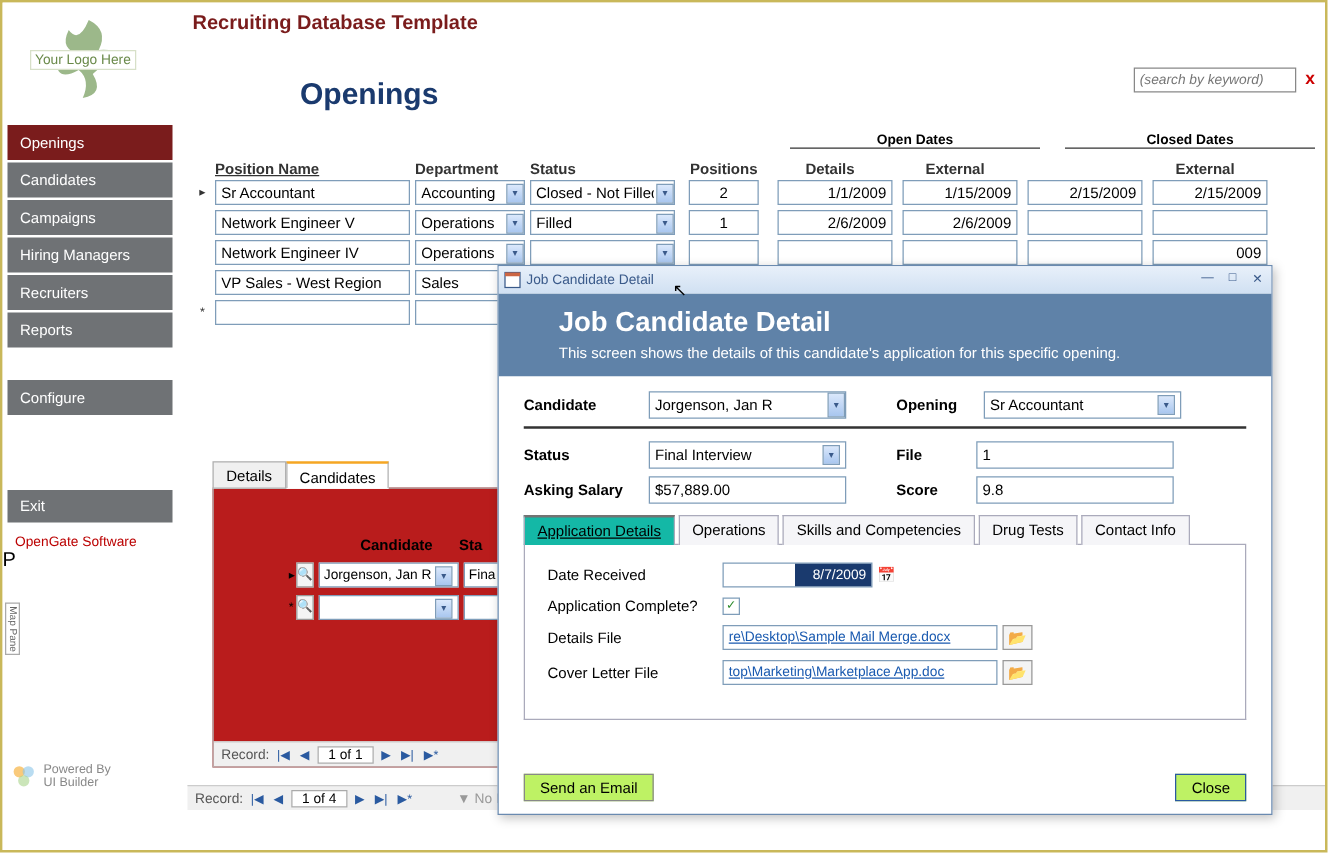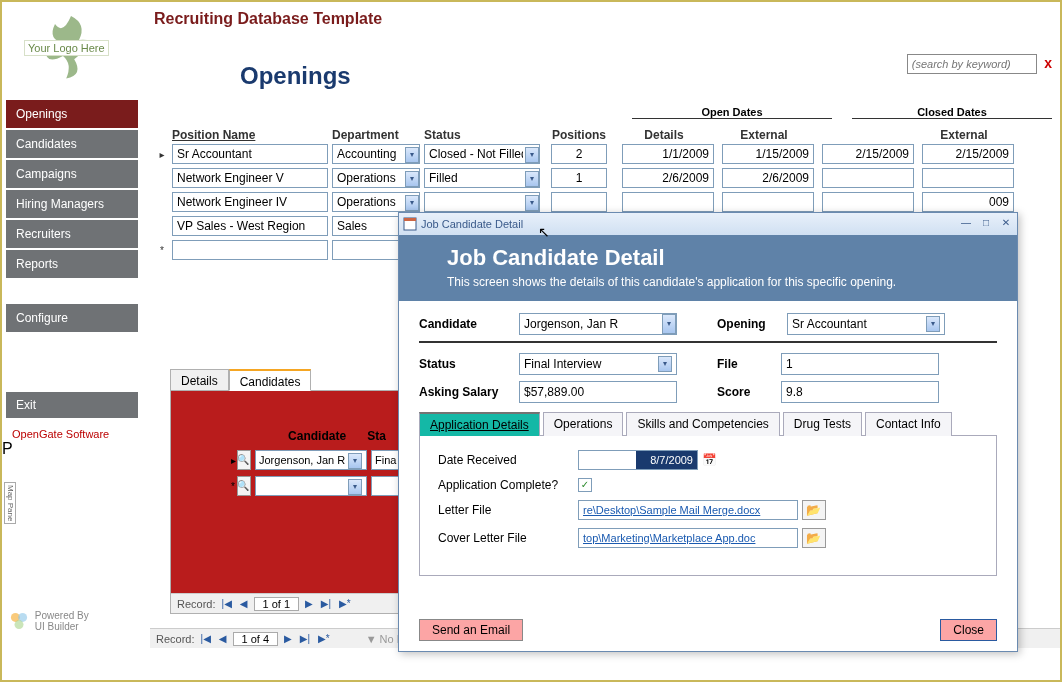--- a/index.html
+++ b/index.html
@@ -121,21 +121,21 @@
 .dlg-tc-row .date-box { border: 1px solid #7f9db9; width: 120px; height: 20px; display: flex; }
 .dlg-tc-row .date-box .date-val { flex: 1; text-align: right; background: #1a3a6e; color: #fff; font-size: 11px; line-height: 18px; padding-right: 4px; }
 .dlg-tc-row .date-box .date-empty { flex: 1; }
 .dlg-tc-row .cal-icon { width: 18px; margin-left: 4px; font-size: 12px; cursor: pointer; }
 .dlg-tc-row .chk { width: 14px; height: 14px; border: 1px solid #7f9db9; text-align: center; font-size: 10px; color: #2a8a2a; line-height: 12px; }
 .dlg-tc-row .file-link { width: 220px; border: 1px solid #7f9db9; height: 20px; line-height: 18px; font-size: 11px; padding-left: 4px; color: #1a5ab0; text-decoration: underline; overflow: hidden; white-space: nowrap; }
 .dlg-tc-row .folder-btn { width: 24px; height: 20px; border: 1px solid #999; background: #f4f4f4; margin-left: 4px; text-align: center; line-height: 18px; font-size: 12px; cursor: pointer; }
 .file-note { font-size: 10px; color: #666; margin-left: 140px; }
 
 .dlg-footer { position: absolute; bottom: 10px; left: 20px; right: 20px; display: flex; }
-.dlg-btn { border: 1px solid #888; background: #fca5a5; padding: 3px 12px; font-size: 12px; cursor: pointer; }
+.dlg-btn { border: 1px solid #888; background: #bef264; padding: 3px 12px; font-size: 12px; cursor: pointer; }
 .dlg-btn.close { margin-left: auto; border: 1px solid #2a5aa0; }
 
 </style>
 </head>
 <body>
 
 <div class="sidebar">
   <div class="logo-box">
     <svg viewBox="0 0 100 100">
         <path d="M50 10 Q70 20 60 40 Q90 38 80 60 Q68 50 54 64 Q66 84 44 88 Q52 70 40 60 Q18 72 18 52 Q34 58 42 44 Q20 40 30 20 Q40 34 50 10 Z" fill="#9cb88a"></path>
@@ -344,21 +344,21 @@
             <span class="date-empty"></span>
             <span class="date-val">8/7/2009</span>
           </span>
         <span class="cal-icon">📅</span>
       </div>
       <div class="dlg-tc-row">
         <span class="lbl">Application Complete?</span>
         <span class="chk">✓</span>
       </div>
       <div class="dlg-tc-row">
-        <span class="lbl">Letter File</span>
+        <span class="lbl">Details File</span>
         <span class="file-link">re\Desktop\Sample Mail Merge.docx</span>
         <span class="folder-btn">📂</span>
       </div>
       <div class="dlg-tc-row">
         <span class="lbl">Cover Letter File</span>
         <span class="file-link">top\Marketing\Marketplace App.doc</span>
         <span class="folder-btn">📂</span>
       </div>
     </div>
   </div>

